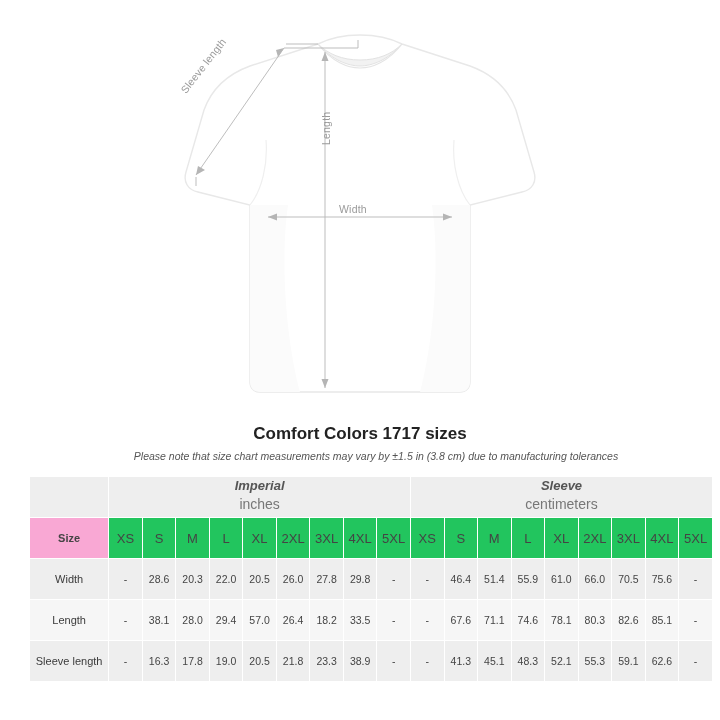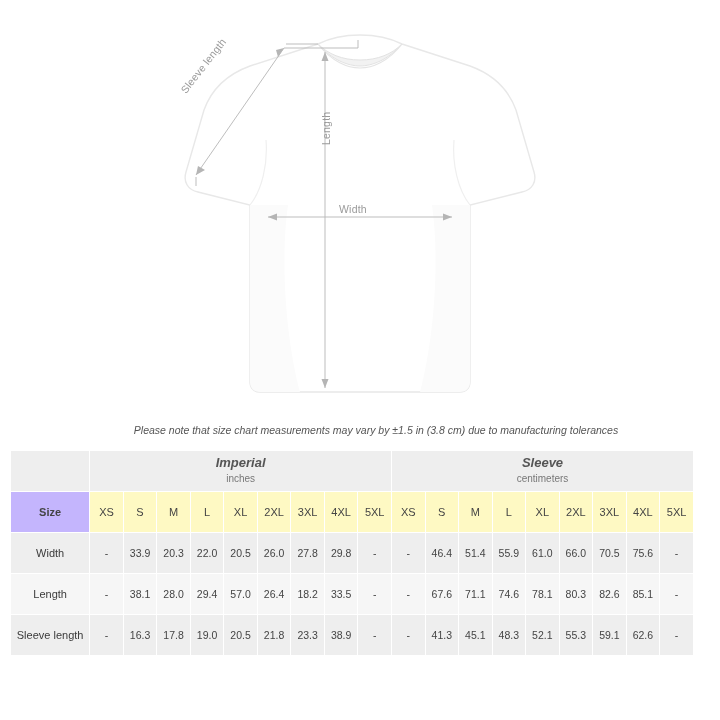--- a/index.html
+++ b/index.html
@@ -69,21 +69,21 @@
     font-size: 10.5px;
     font-style: italic;
     color: #555;
     margin: 0;
     padding-left: 32px;
   }
 
   
   .table-wrap {
     margin-top: 14px;
-    padding: 0 10px;
+    padding: 0 29px;
   }
   table.size-table {
     border-collapse: collapse;
     width: 684px;
     table-layout: fixed;
     font-size: 10.5px;
     color: #444;
   }
   table.size-table td,
   table.size-table th {
@@ -99,32 +99,32 @@
   }
   .unit-system {
     font-size: 13px;
     font-style: italic;
     font-weight: bold;
     color: #555;
     display: block;
     line-height: 1.15;
   }
   .unit-unit {
-    font-size: 10px;
+    font-size: 14px;
     color: #777;
     display: block;
     line-height: 1.5;
   }
   .head-row td {
-    background: #fef9c3;
+    background: #22c55e;
     color: #444;
-    font-size: 11px;
+    font-size: 13px;
   }
   .head-row td.rowlabel-head {
-    background: #c4b5fd;
+    background: #f9a8d4;
     font-weight: bold;
     font-size: 11px;
   }
   .data-row td {
     background: #f6f6f6;
   }
   .data-row.alt td {
     background: #eeeeee;
   }
   td.rowlabel {
@@ -192,20 +192,21 @@
         <path d="M452 217 l -9 -3.5 l 0 7 z" fill="#b5b5b5" stroke="none"></path>
       </g>
     </svg>
 
     <span class="measure-label label-sleeve">Sleeve length</span>
     <span class="measure-label label-length">Length</span>
     <span class="measure-label label-width">Width</span>
   </div>
 
   <div class="title-block">
+    <h1 class="chart-title">Comfort Colors 1717 sizes</h1>
     <p class="chart-note">Please note that size chart measurements may vary by ±1.5 in (3.8 cm) due to manufacturing tolerances</p>
   </div>
 
   <div class="table-wrap">
     <table class="size-table">
       <colgroup>
         <col class="col-label">
         <col class="col-size">
           <col class="col-size">
           <col class="col-size">
@@ -257,21 +258,21 @@
           <td>XL</td>
           <td>2XL</td>
           <td>3XL</td>
           <td>4XL</td>
           <td>5XL</td>
         </tr>
 
         <tr class="data-row alt">
           <td class="rowlabel">Width</td>
           <td>-</td>
-          <td>33.9</td>
+          <td>28.6</td>
           <td>20.3</td>
           <td>22.0</td>
           <td>20.5</td>
           <td>26.0</td>
           <td>27.8</td>
           <td>29.8</td>
           <td>-</td>
           <td>-</td>
           <td>46.4</td>
           <td>51.4</td>

